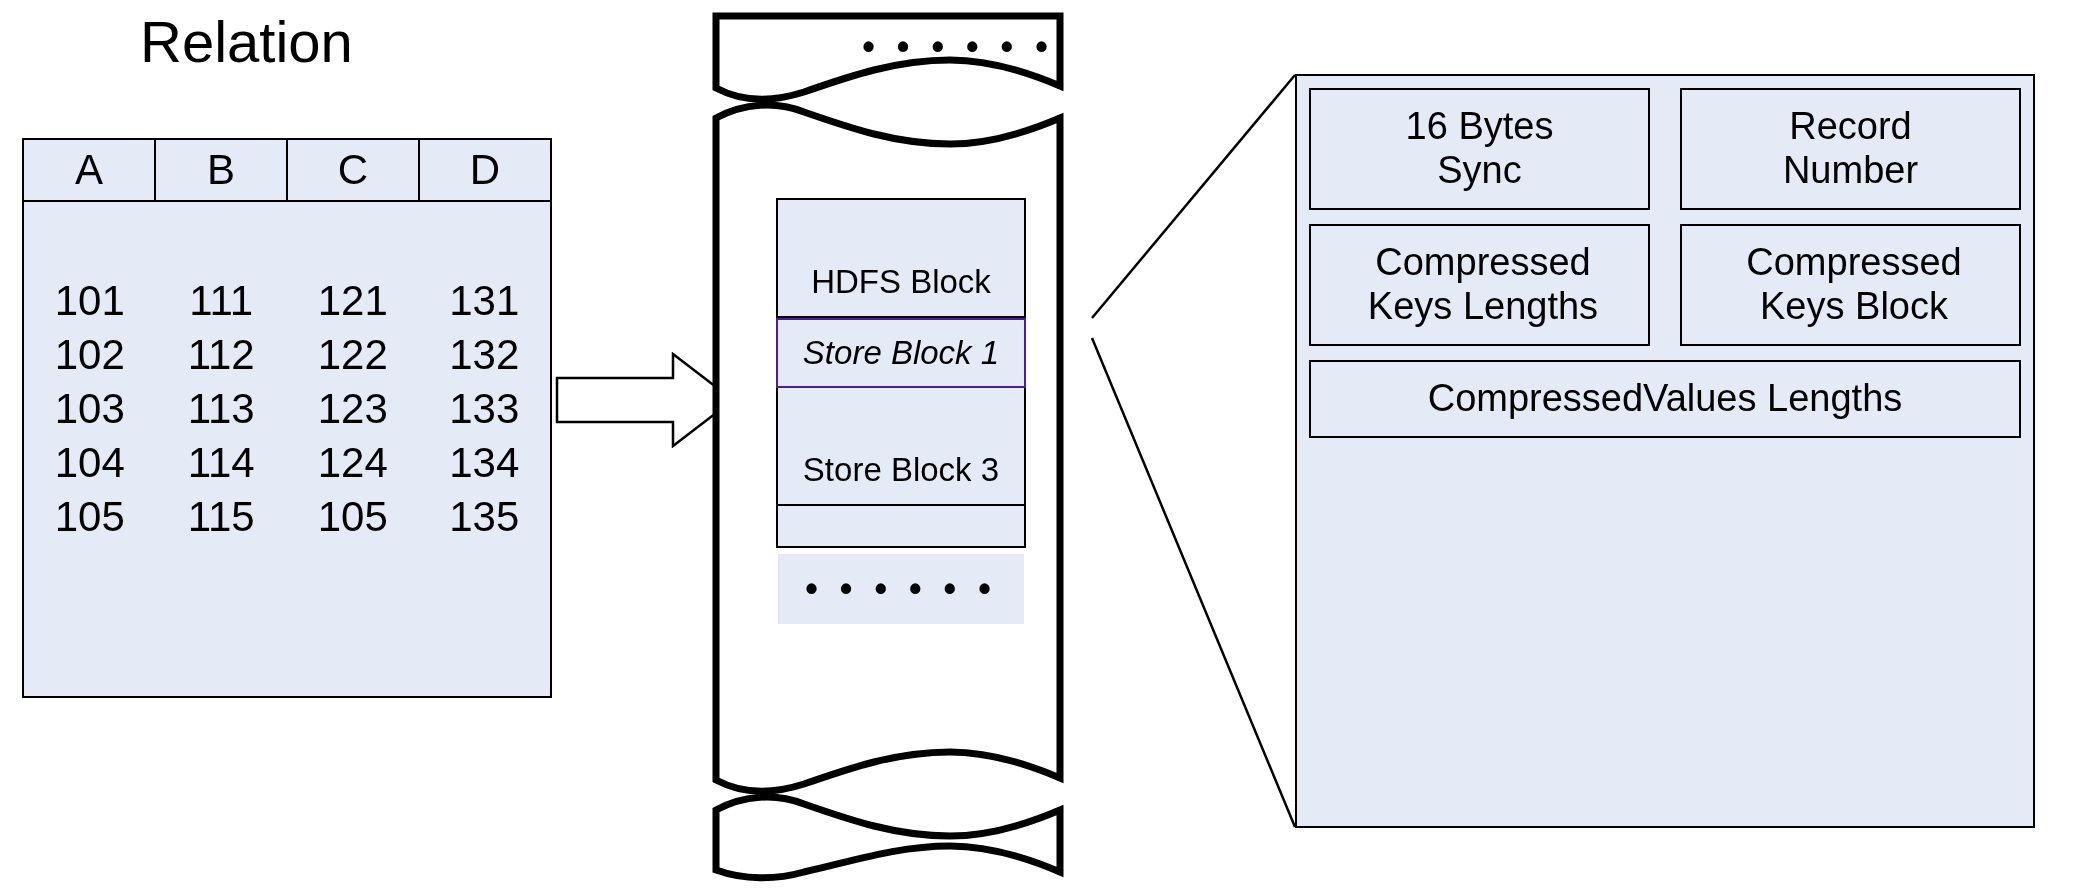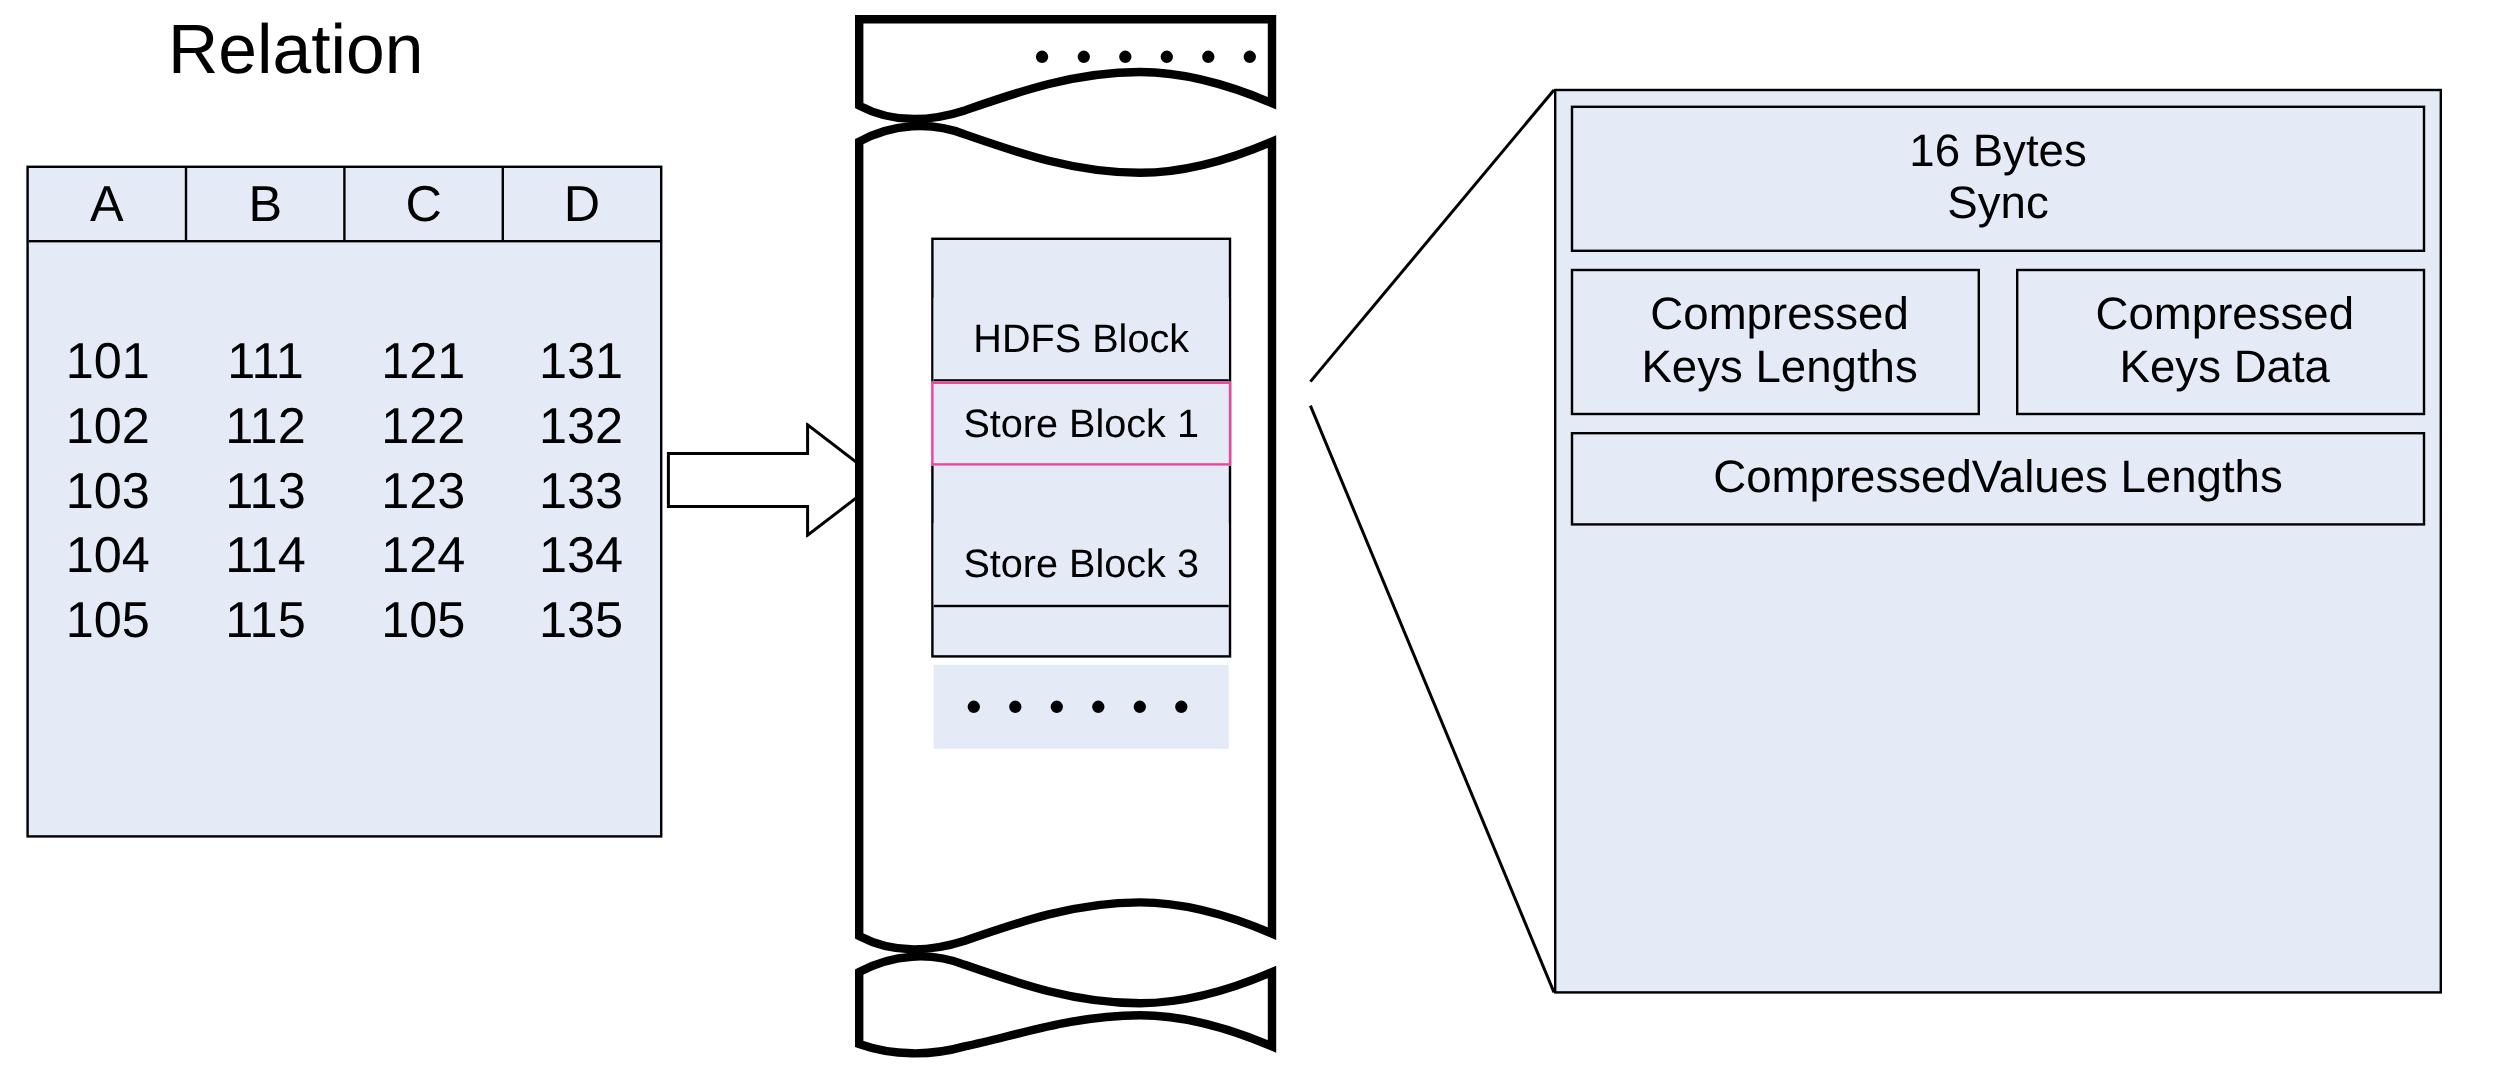--- a/index.html
+++ b/index.html
@@ -87,24 +87,25 @@
     border-bottom: 2px solid #000000;
     box-sizing: border-box;
     display: flex;
     align-items: center;
     justify-content: center;
     font-size: 33px;
     white-space: nowrap;
     margin-top: 48px;
   }
   .blk.hl {
-    border: 2px solid #ec4899;
+    border: 2px solid #4c1d95;
     margin: 0 -2px;
     width: calc(100% + 4px);
     position: relative;
+    font-style: italic;
   }
   .blk:last-child { border-bottom: none; }
   .dots-row {
     letter-spacing: 6px;
     font-size: 36px;
     font-weight: bold;
   }
 
   
   #leaders { left: 0; top: 0; width: 2082px; height: 888px; pointer-events: none; }
@@ -229,33 +230,39 @@
 
   <div class="abs" id="record-panel">
 
     <div class="rrow" id="row-sync">
       <div class="rcellbox">
         <div>
           <div>16 Bytes</div>
           <div>Sync</div>
         </div>
       </div>
+      <div class="rcellbox">
+        <div>
+          <div>Record</div>
+          <div>Number</div>
+        </div>
+      </div>
     </div>
 
     <div class="rrow" id="row-keys">
       <div class="rcellbox">
         <div>
           <div>Compressed</div>
           <div>Keys Lengths</div>
         </div>
       </div>
       <div class="rcellbox">
         <div>
           <div>Compressed</div>
-          <div>Keys  Data</div>
+          <div>Keys  Block</div>
         </div>
       </div>
     </div>
 
     <div class="rrow" id="row-vlen">
       <div class="rcellbox">CompressedValues Lengths</div>
     </div>
 
 
   </div>

